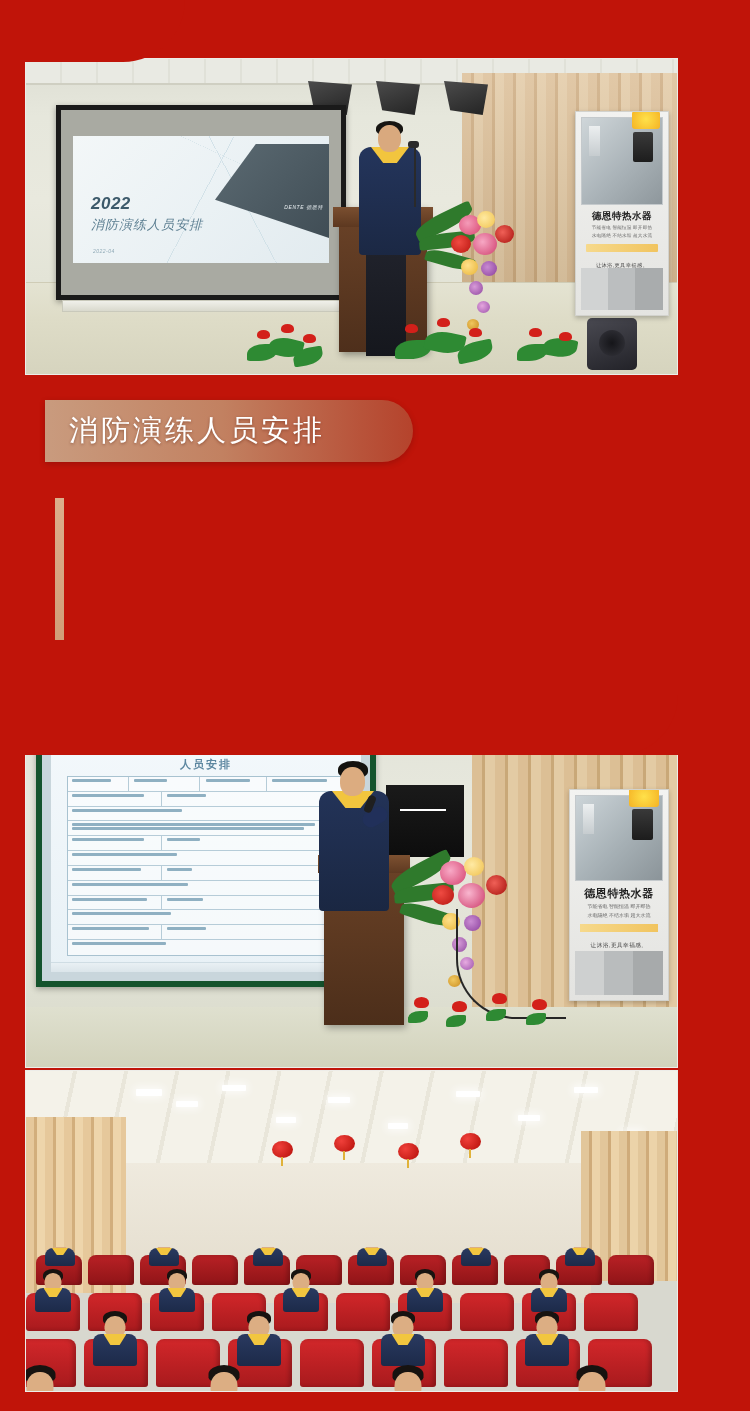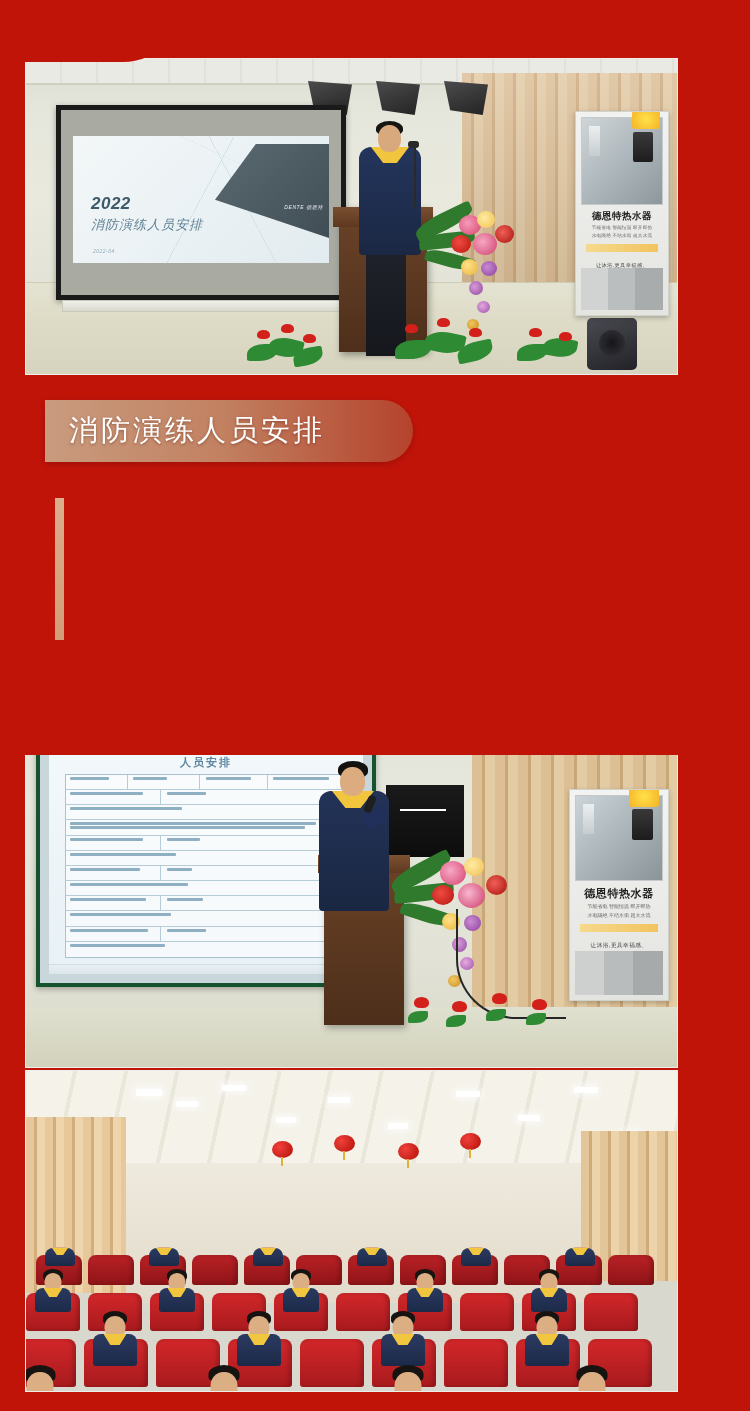--- a/index.html
+++ b/index.html
@@ -198,21 +198,21 @@
   .p2-wall { position:absolute; inset:0;
     background:linear-gradient(180deg,#dfe0d6 0%,#e7e8dd 35%,#e2e3d6 72%,#d7d8c9 100%); }
   .p2-ceiling { position:absolute; left:0; top:0; width:100%; height:52px;
     background: repeating-linear-gradient(90deg,#ecede6 0 40px,#e1e2da 40px 43px),
                 linear-gradient(180deg,#f0f1ea,#dcdcd2); }
   .p2-ceiling::after{ content:""; position:absolute; inset:0;
     background:repeating-linear-gradient(0deg,transparent 0 17px,rgba(0,0,0,.05) 17px 18px); }
   .p2-floor { position:absolute; left:0; bottom:0; width:100%; height:60px;
     background:linear-gradient(180deg,#dfe0cf,#d2d2bb); }
   .p2-screen { position:absolute; left:10px; top:66px; width:340px; height:262px;
-    background:#c9d6dc; border:4px solid #14532d; box-shadow:0 2px 6px rgba(0,0,0,.3); }
+    background:#c9d6dc; border:6px solid #14532d; box-shadow:0 2px 6px rgba(0,0,0,.3); }
   .p2-doc { position:absolute; inset:9px;
     background:linear-gradient(180deg,#f3f8fb,#e8f1f6); overflow:hidden; }
   .p2-doc .tb { position:absolute; left:0; right:0; top:0; height:11px;
     background:linear-gradient(180deg,#f7fbfd,#e7eef2); border-bottom:1px solid #d5e0e6; }
   .p2-doc .tb i { position:absolute; top:3px; width:5px; height:5px; background:#b9c9d2; border-radius:1px; display:block; }
   .p2-doc .hd { position:absolute; left:0; right:0; top:17px; text-align:center;
     font-size:11px; font-weight:bold; color:#5d87a0; letter-spacing:2px; }
   .p2-doc .tbl { position:absolute; left:16px; right:16px; top:36px; bottom:16px;
     border:1px solid #a8c2d0; background:rgba(255,255,255,.55); }
   .p2-doc .tbl .r { position:relative; border-bottom:1px solid #b6ccd8; height:8.33%; }

